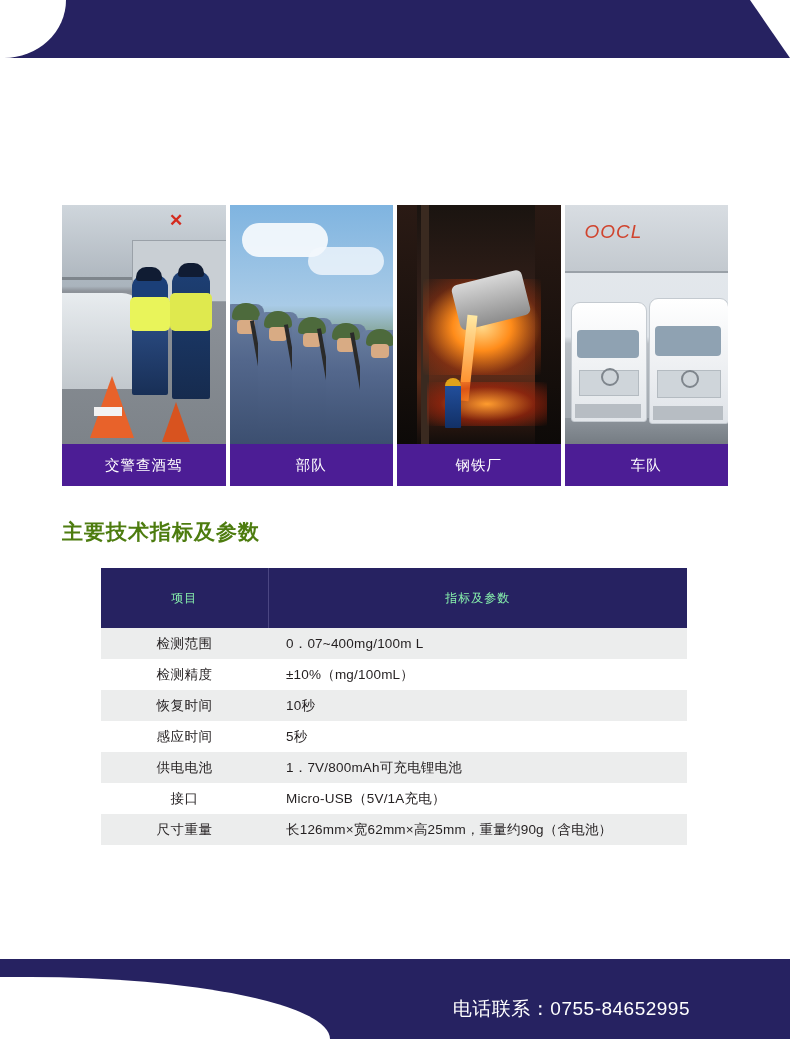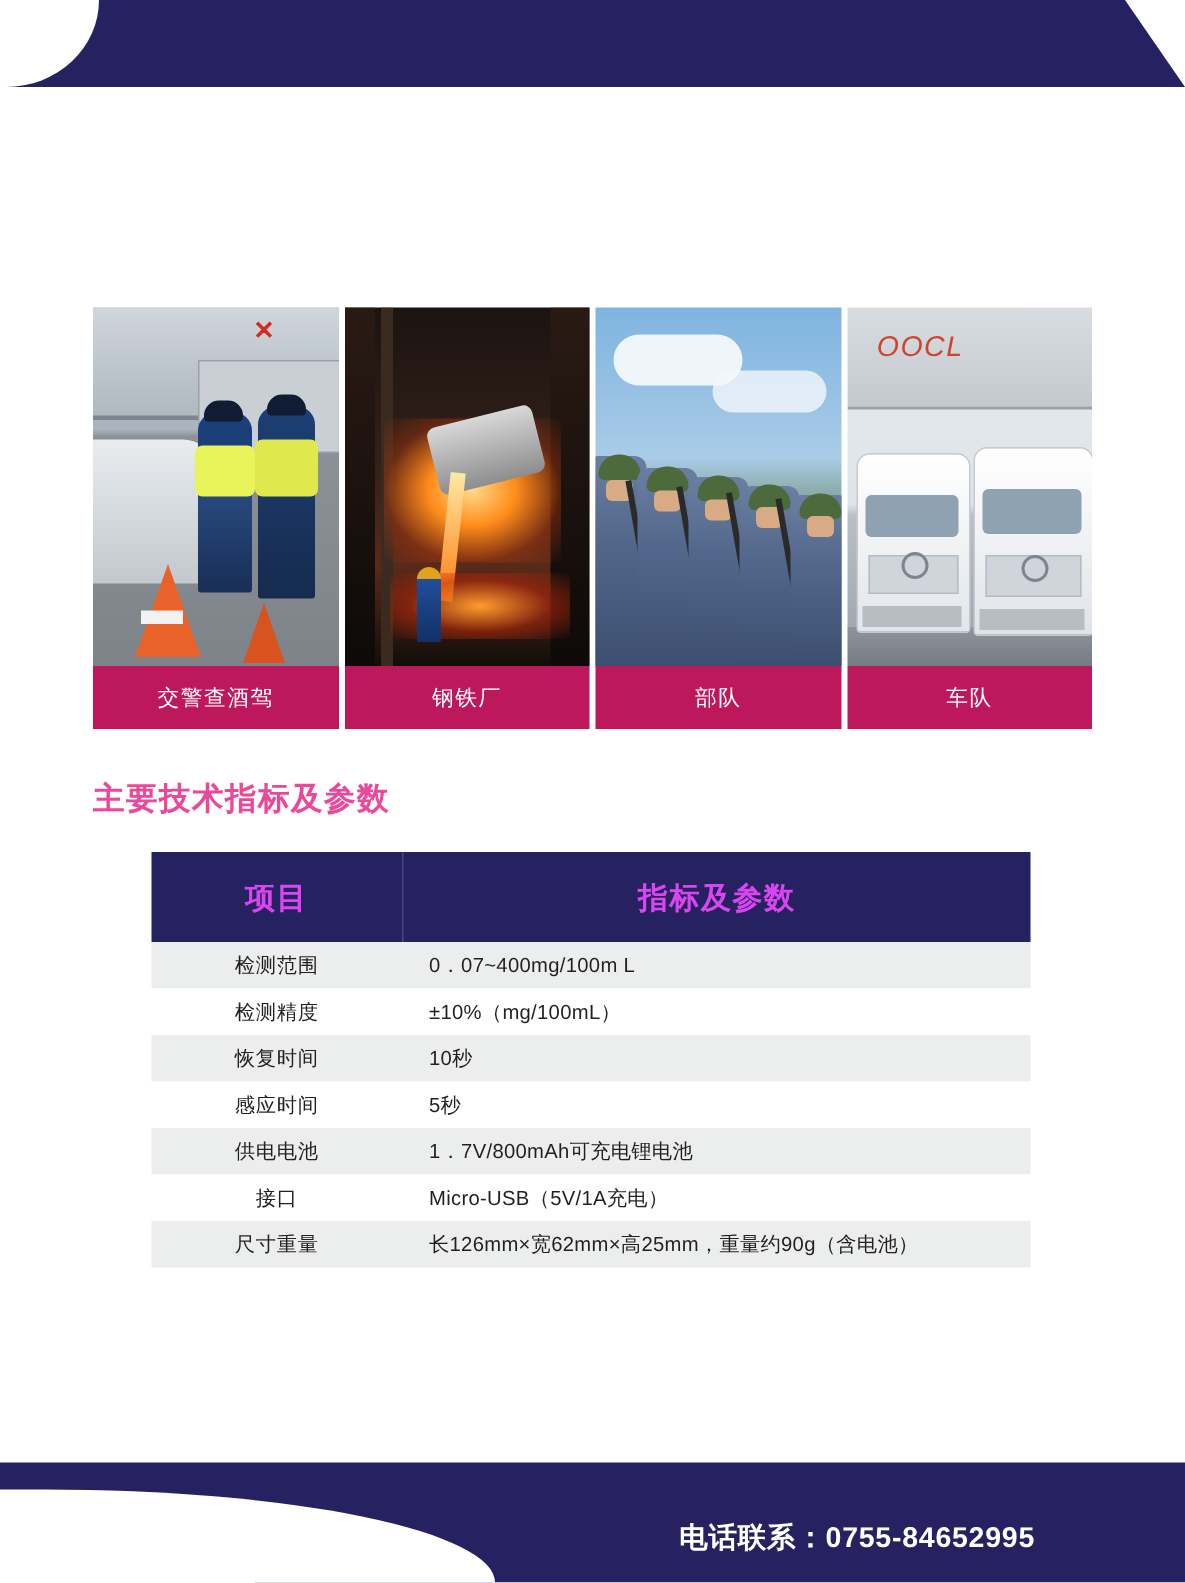--- a/index.html
+++ b/index.html
@@ -39,25 +39,24 @@
     right: 0;
     width: 0;
     height: 0;
     border-left: 40px solid transparent;
     border-top: 58px solid #ffffff;
   }
 
   
   .bottom-deco {
     position: absolute;
-    bottom: 0; left: 0;
+    bottom: 16px; left: 0;
     width: 790px;
     height: 80px;
     background: #262261;
-    font-weight: bold;
   }
   .bottom-deco-notch {
     position: absolute;
     bottom: 0;
     left: 0;
     width: 330px;
     height: 62px;
     background: #ffffff;
     border-top-right-radius: 300px 62px;
   }
@@ -85,21 +84,21 @@
     display: flex;
     flex-direction: column;
   }
   .gal-img {
     height: 239px;
     position: relative;
     overflow: hidden;
   }
   .gal-caption {
     height: 42px;
-    background: #be185d;
+    background: #4c1d95;
     color: #ffffff;
     font-size: 14.5px;
     display: flex;
     align-items: center;
     justify-content: center;
     letter-spacing: 1px;
   }
 
   
   .ph1 { background: linear-gradient(#b9c3cc 0%, #aab4bd 34%, #8d9299 36%, #7d8389 100%); }
@@ -230,38 +229,38 @@
   .ph4 .bumperB { position: absolute; bottom: 24px; left: 88px; width: 70px; height: 14px; background: #b7bdc3; }
   .ph4 .ground { position: absolute; bottom: 0; left: 0; width: 100%; height: 26px; background: linear-gradient(#8d949b, #757c83); }
 
   
   .section-title {
     position: absolute;
     top: 518px;
     left: 62px;
     font-size: 21px;
     font-weight: bold;
-    color: #ec4899;
+    color: #4d7c0f;
     letter-spacing: 1px;
   }
 
   
   .spec-table {
     position: absolute;
     top: 568px;
     left: 101px;
     width: 586px;
     border-collapse: collapse;
     table-layout: fixed;
   }
   .spec-table th {
     background: #262261;
-    color: #d946ef;
-    font-size: 20px;
-    font-weight: bold;
+    color: #86efac;
+    font-size: 12px;
+    font-weight: normal;
     height: 58px;
     letter-spacing: 1px;
     border-right: 1px solid #4b4682;
   }
   .spec-table th:last-child { border-right: none; }
   .spec-table td {
     height: 31px;
     font-size: 13.5px;
     color: #231f20;
     padding: 0 0 0 0;
@@ -302,64 +301,64 @@
       <div class="cap-b"></div>
       <div class="cone"></div>
       <div class="cone-band"></div>
       <div class="cone2"></div>
       <div class="xmark">✕</div>
     </div>
     <div class="gal-caption">交警查酒驾</div>
   </div>
 
   <div class="gal-cell">
+    <div class="gal-img ph3">
+      <div class="cloud1"></div>
+      <div class="cloud2"></div>
+
+      <div class="soldier" style="left:-6px;height:140px;"></div>
+      <div class="helmet" style="bottom:124px;left:2px;"></div>
+      <div class="face" style="bottom:110px;left:7px;"></div>
+      <div class="rifle" style="bottom:54px;left:26px;"></div>
+
+      <div class="soldier" style="left:28px;height:132px;"></div>
+      <div class="helmet" style="bottom:116px;left:34px;"></div>
+      <div class="face" style="bottom:103px;left:39px;"></div>
+      <div class="rifle" style="bottom:50px;left:60px;"></div>
+
+      <div class="soldier" style="left:62px;height:126px;"></div>
+      <div class="helmet" style="bottom:110px;left:68px;"></div>
+      <div class="face" style="bottom:97px;left:73px;"></div>
+      <div class="rifle" style="bottom:46px;left:93px;"></div>
+
+      <div class="soldier" style="left:96px;height:120px;"></div>
+      <div class="helmet" style="bottom:104px;left:102px;"></div>
+      <div class="face" style="bottom:92px;left:107px;"></div>
+      <div class="rifle" style="bottom:42px;left:126px;"></div>
+
+      <div class="soldier" style="left:130px;height:114px;"></div>
+      <div class="helmet" style="bottom:98px;left:136px;"></div>
+      <div class="face" style="bottom:86px;left:141px;"></div>
+    </div>
+    <div class="gal-caption">部队</div>
+  </div>
+
+  <div class="gal-cell">
     <div class="gal-img ph2">
       <div class="frame-l"></div>
       <div class="rail"></div>
       <div class="frame-r"></div>
       <div class="glow"></div>
       <div class="ladle"></div>
       <div class="stream"></div>
       <div class="splash"></div>
       <div class="worker"></div>
       <div class="worker-hat"></div>
     </div>
     <div class="gal-caption">钢铁厂</div>
-  </div>
-
-  <div class="gal-cell">
-    <div class="gal-img ph3">
-      <div class="cloud1"></div>
-      <div class="cloud2"></div>
-
-      <div class="soldier" style="left:-6px;height:140px;"></div>
-      <div class="helmet" style="bottom:124px;left:2px;"></div>
-      <div class="face" style="bottom:110px;left:7px;"></div>
-      <div class="rifle" style="bottom:54px;left:26px;"></div>
-
-      <div class="soldier" style="left:28px;height:132px;"></div>
-      <div class="helmet" style="bottom:116px;left:34px;"></div>
-      <div class="face" style="bottom:103px;left:39px;"></div>
-      <div class="rifle" style="bottom:50px;left:60px;"></div>
-
-      <div class="soldier" style="left:62px;height:126px;"></div>
-      <div class="helmet" style="bottom:110px;left:68px;"></div>
-      <div class="face" style="bottom:97px;left:73px;"></div>
-      <div class="rifle" style="bottom:46px;left:93px;"></div>
-
-      <div class="soldier" style="left:96px;height:120px;"></div>
-      <div class="helmet" style="bottom:104px;left:102px;"></div>
-      <div class="face" style="bottom:92px;left:107px;"></div>
-      <div class="rifle" style="bottom:42px;left:126px;"></div>
-
-      <div class="soldier" style="left:130px;height:114px;"></div>
-      <div class="helmet" style="bottom:98px;left:136px;"></div>
-      <div class="face" style="bottom:86px;left:141px;"></div>
-    </div>
-    <div class="gal-caption">部队</div>
   </div>
 
   <div class="gal-cell">
     <div class="gal-img ph4">
       <div class="container"></div>
       <div class="oocl">OOCL</div>
       <div class="ground"></div>
       <div class="truckA"></div>
       <div class="wsA"></div>
       <div class="grilleA"></div>

